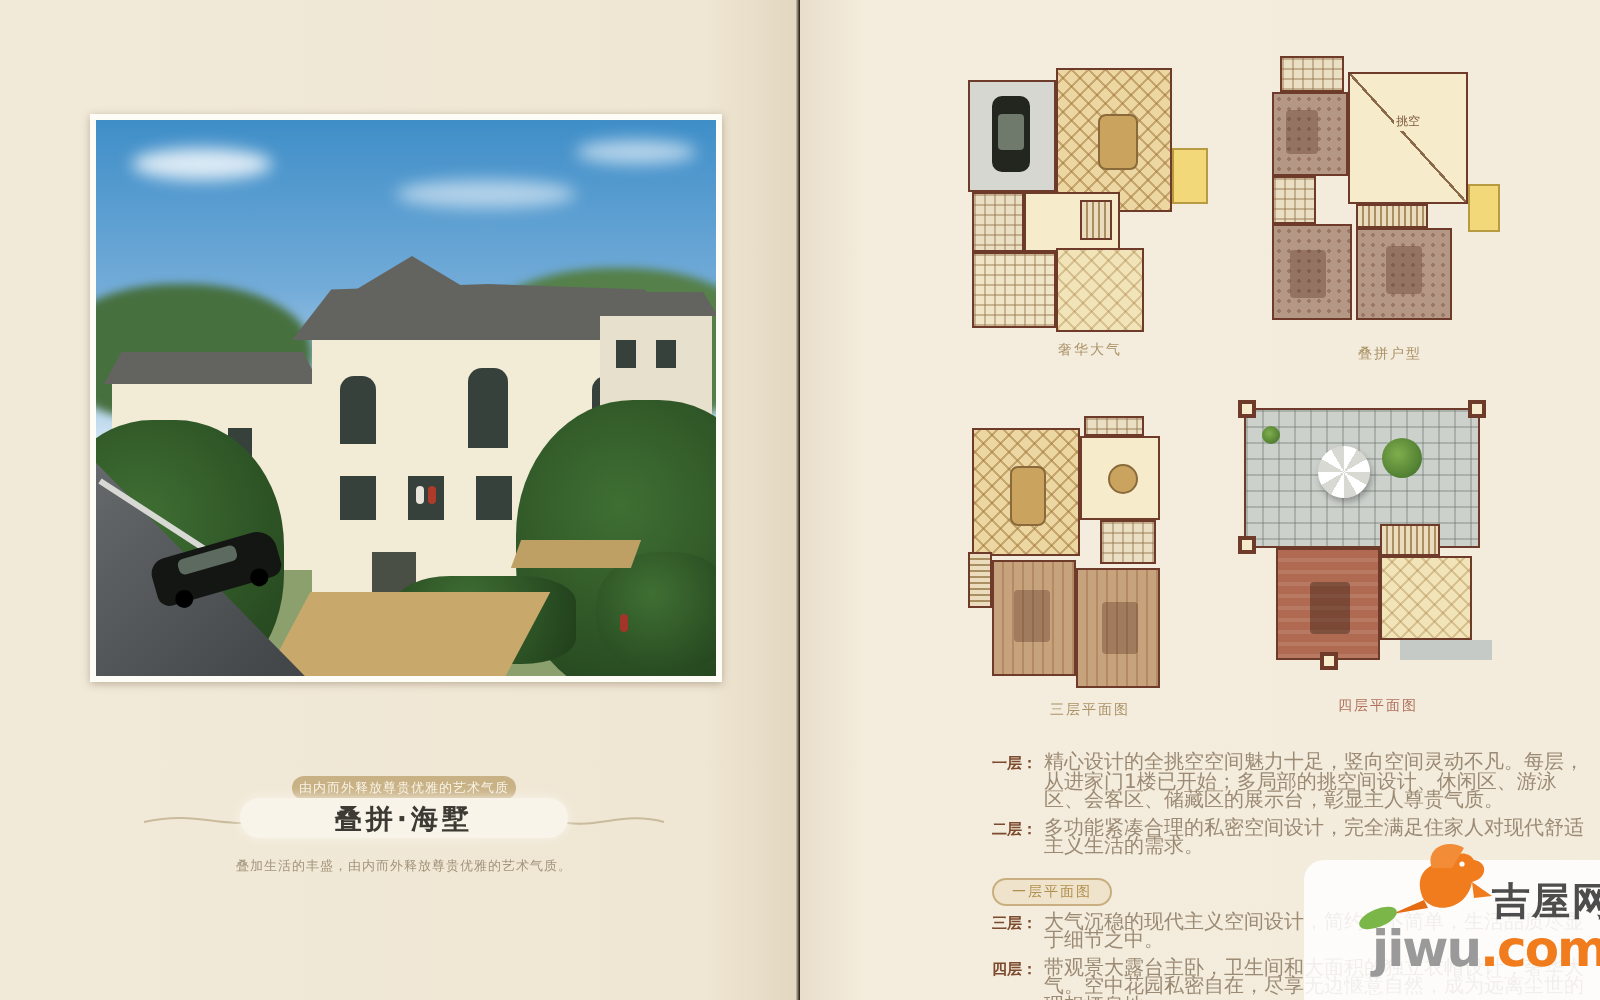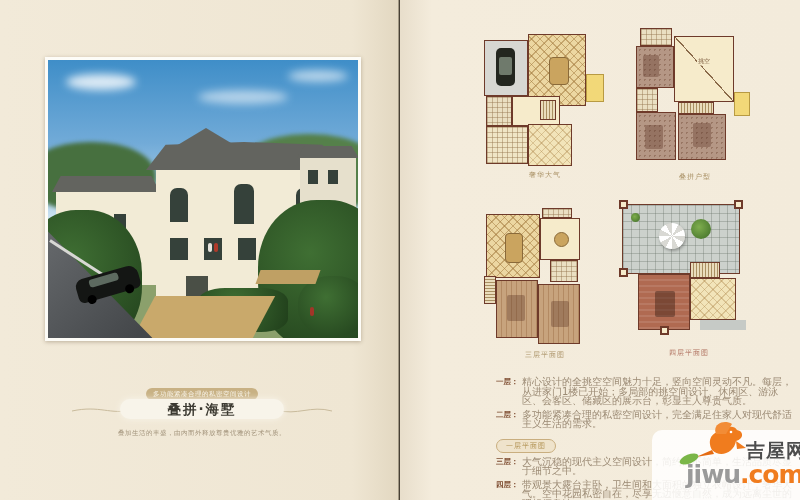--- a/index.html
+++ b/index.html
@@ -159,21 +159,21 @@
         <div class="glass"></div>
         <div class="wheel" style="left:8px;"></div>
         <div class="wheel" style="right:8px;"></div>
       </div>
       <div class="person" style="left:160px;bottom:86px;background:#e8e4dc;"></div>
       <div class="person" style="left:166px;bottom:86px;background:#b03a2a;"></div>
       <div class="person" style="right:44px;bottom:22px;background:#a23528;"></div>
     </div>
   </div>
 
-  <div id="ribbon" class="abs">多功能紧凑合理的私密空间设计</div>
+  <div id="ribbon" class="abs">由内而外释放尊贵优雅的艺术气质</div>
 
   <svg id="flourish" class="abs" viewBox="0 0 264 18">
     <path d="M2 10 C30 4 40 14 62 9 C74 6 80 14 92 10" stroke="#c9bb9c" stroke-width="1" fill="none"></path>
     <path d="M172 10 C184 14 192 5 206 9 C228 15 240 4 262 10" stroke="#c9bb9c" stroke-width="1" fill="none"></path>
     <circle cx="70" cy="9" r="4" stroke="#c9bb9c" stroke-width="1" fill="none"></circle>
     <circle cx="196" cy="9" r="4" stroke="#c9bb9c" stroke-width="1" fill="none"></circle>
   </svg>
   <div id="title-wrap" class="abs"></div>
   <div id="subtitle" class="abs" style="text-align:center;">叠加生活的丰盛，由内而外释放尊贵优雅的艺术气质。</div>
   <div id="main-title" class="abs">叠拼·海墅</div>

